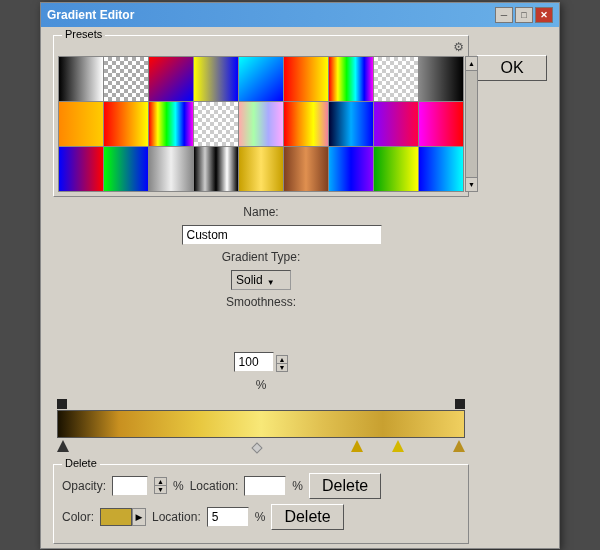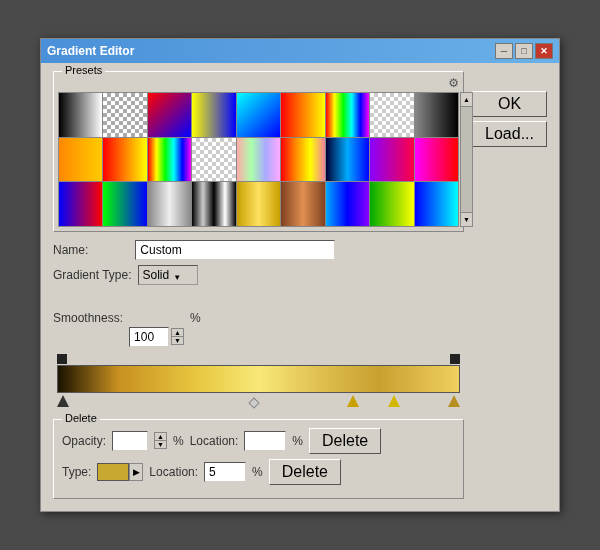--- a/index.html
+++ b/index.html
@@ -42,21 +42,21 @@
       align-items: center;
       justify-content: center;
       font-size: 9px;
       cursor: pointer;
       color: #333;
     }
     .title-btn.minimize { background: #d4d0c8; }
     .title-btn.maximize { background: #d4d0c8; }
     .title-btn.close { background: #c0392b; color: white; }
     .content {
-      padding: 8px 12px 12px 12px;
+      padding: 8px 12px 4px 12px;
       display: flex;
       gap: 8px;
     }
     .left-panel { flex: 1; }
     .right-panel {
       display: flex;
       flex-direction: column;
       gap: 4px;
       padding-top: 20px;
     }
@@ -118,20 +118,21 @@
     }
     .preset-swatch-inner {
       position: absolute;
       top: 0; left: 0; right: 0; bottom: 0;
     }
     .row {
       display: flex;
       align-items: center;
       gap: 6px;
       margin-bottom: 5px;
+      flex-direction: column;
     }
     .label { color: #333; white-space: nowrap; }
     .text-input {
       background: white;
       border: 1px solid #999;
       border-top-color: #555;
       border-left-color: #555;
       border-bottom-color: #d4d0c8;
       border-right-color: #d4d0c8;
       padding: 2px 4px;
@@ -353,21 +354,21 @@
       <div class="row">
         <span class="label">Gradient Type:</span>
         <div class="select-box">
           <span>Solid</span>
           <span class="select-arrow">▼</span>
         </div>
       </div>
 
       <div class="row">
         <span class="label">Smoothness:</span>
-        <div style="display:flex;align-items:center;gap:2px;margin-top:37px;">
+        <div style="display:flex;align-items:flex-end;gap:2px;margin-top:37px;">
           <input class="text-input small-input" type="text" value="100" style="">
           <div style="display:flex;flex-direction:column;cursor:pointer;border:1px solid #888;">
             <div style="padding:0 2px;font-size:7px;border-bottom:1px solid #888;">▲</div>
             <div style="padding:0 2px;font-size:7px;">▼</div>
           </div>
         </div>
         <span class="label">%</span>
       </div>
 
       <div class="gradient-bar-container">
@@ -402,32 +403,31 @@
             <div style="padding:0 2px;font-size:7px;">▼</div>
           </div>
           <span class="percent-label">%</span>
           <span class="label">Location:</span>
           <input class="text-input location-input" type="text" style="">
           <span class="percent-label">%</span>
           <button class="btn">Delete</button>
         </div>
 
         <div class="stops-row">
-          <span class="label">Type:</span>
+          <span class="label">Color:</span>
           <div style="display:flex;align-items:center;gap:0;">
             <div style="width:32px;height:18px;background:#c8a830;border:1px solid #555;cursor:pointer;"></div>
             <div style="display:flex;align-items:center;justify-content:center;width:14px;height:18px;background:#d4d0c8;border:1px solid #888;cursor:pointer;font-size:9px;">▶</div>
           </div>
           <span class="label">Location:</span>
           <input class="text-input location-input" type="text" value="5" style="">
           <span class="percent-label">%</span>
           <button class="btn">Delete</button>
         </div>
       </div>
 
     </div>
 
     <div class="right-panel">
       <button class="btn">OK</button>
-      <button class="btn">Load...</button>
     </div>
   </div>
 </div>
 
 </body></html>

